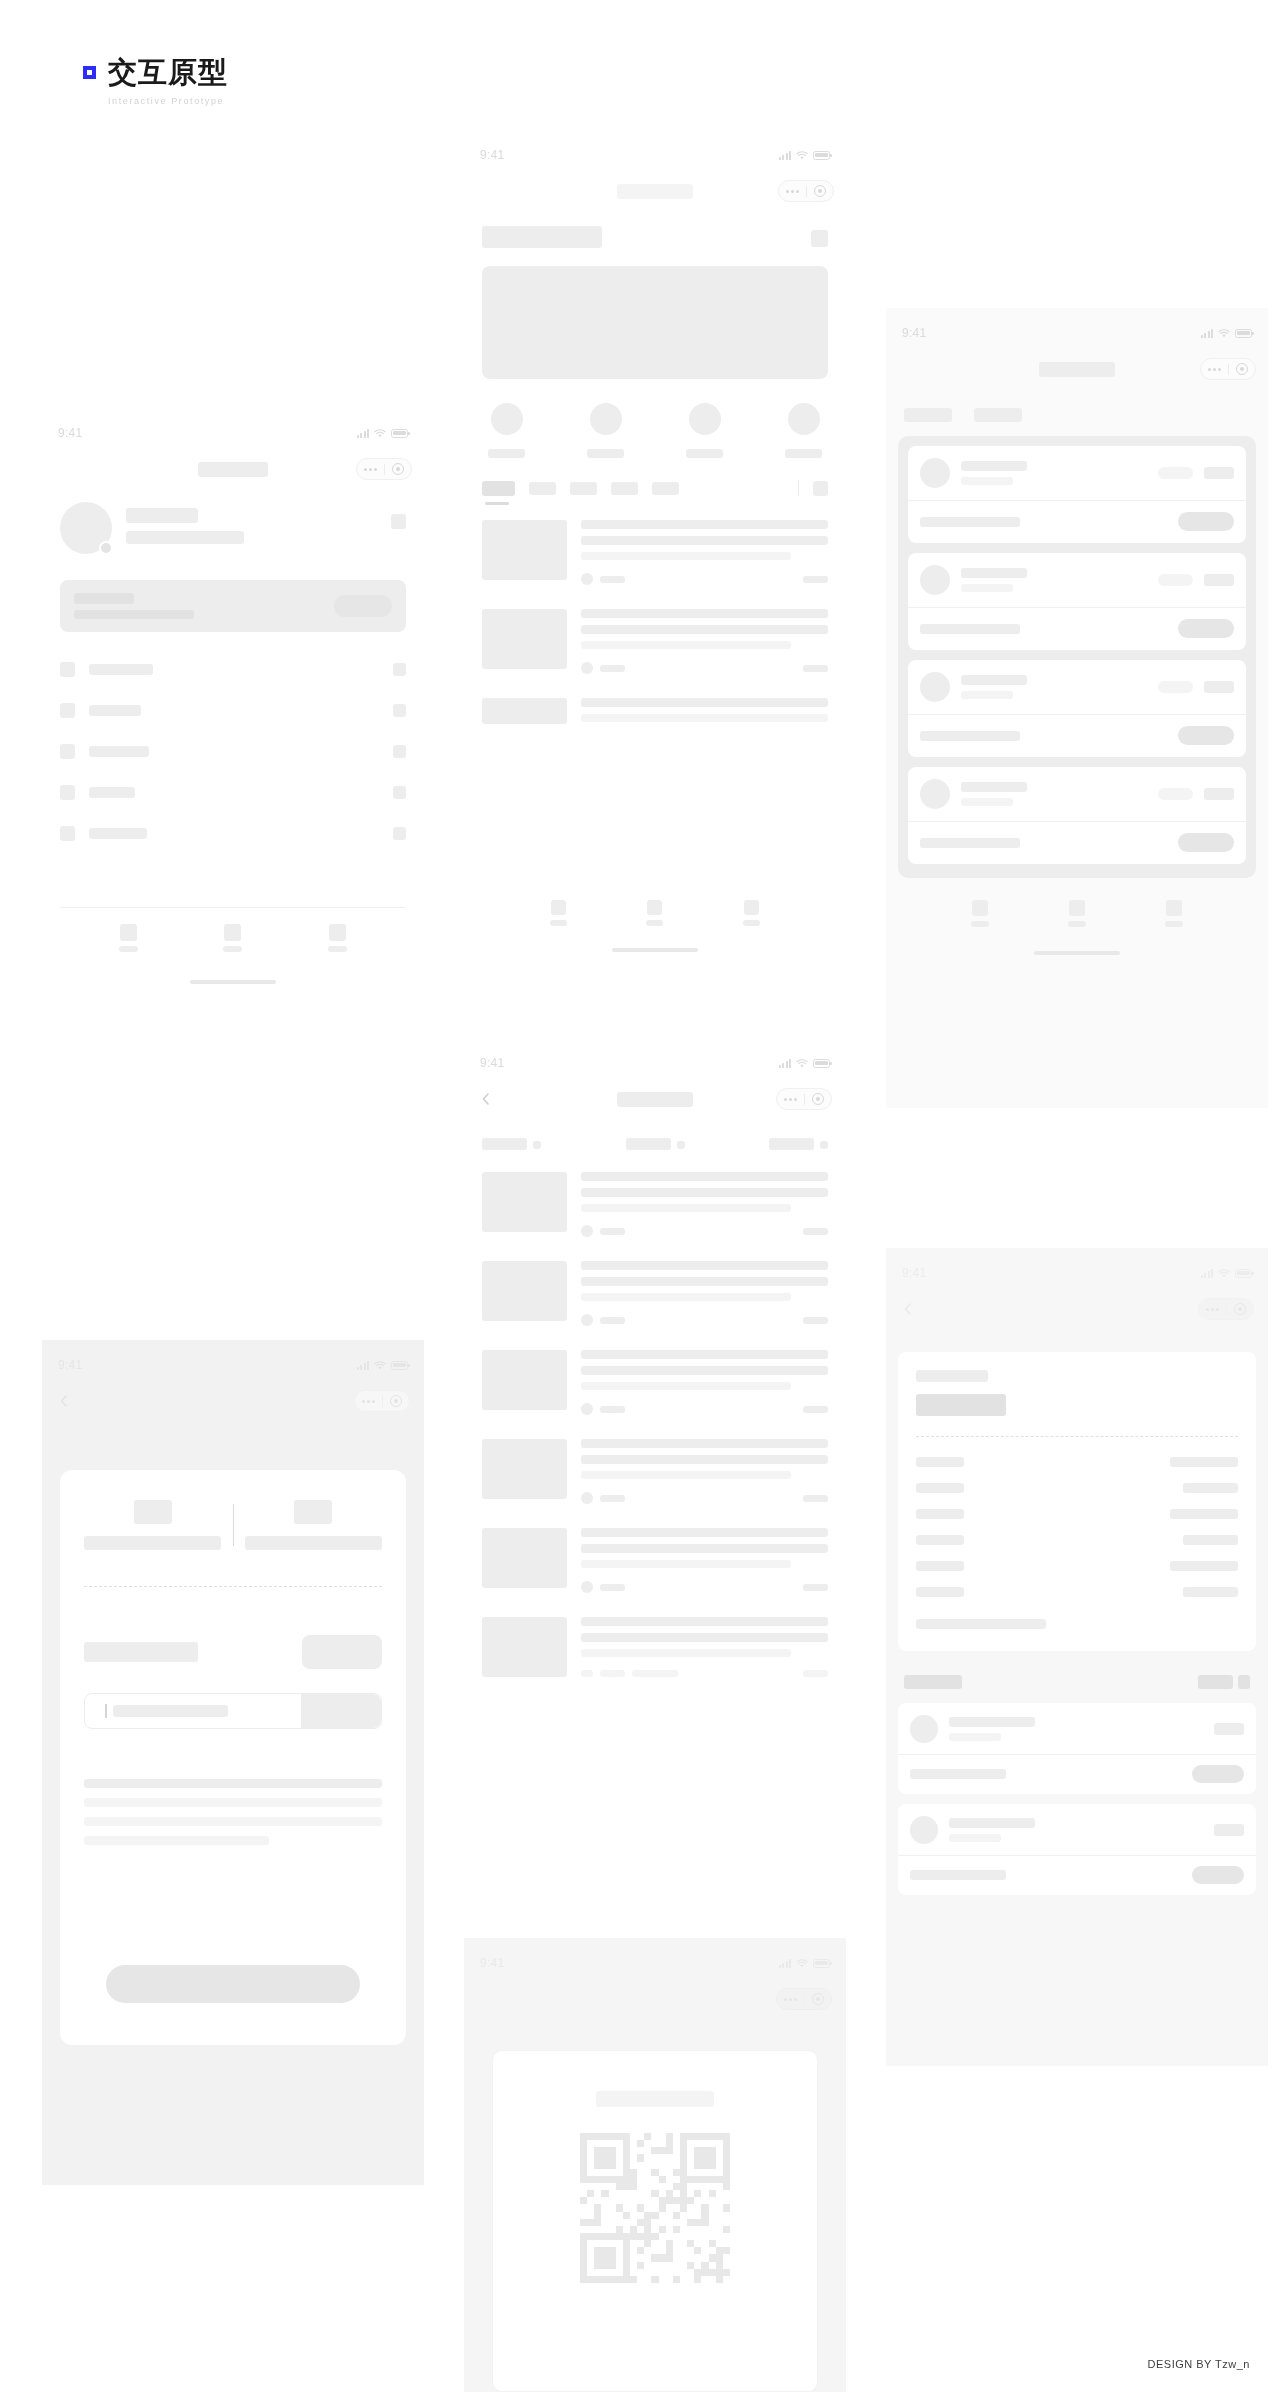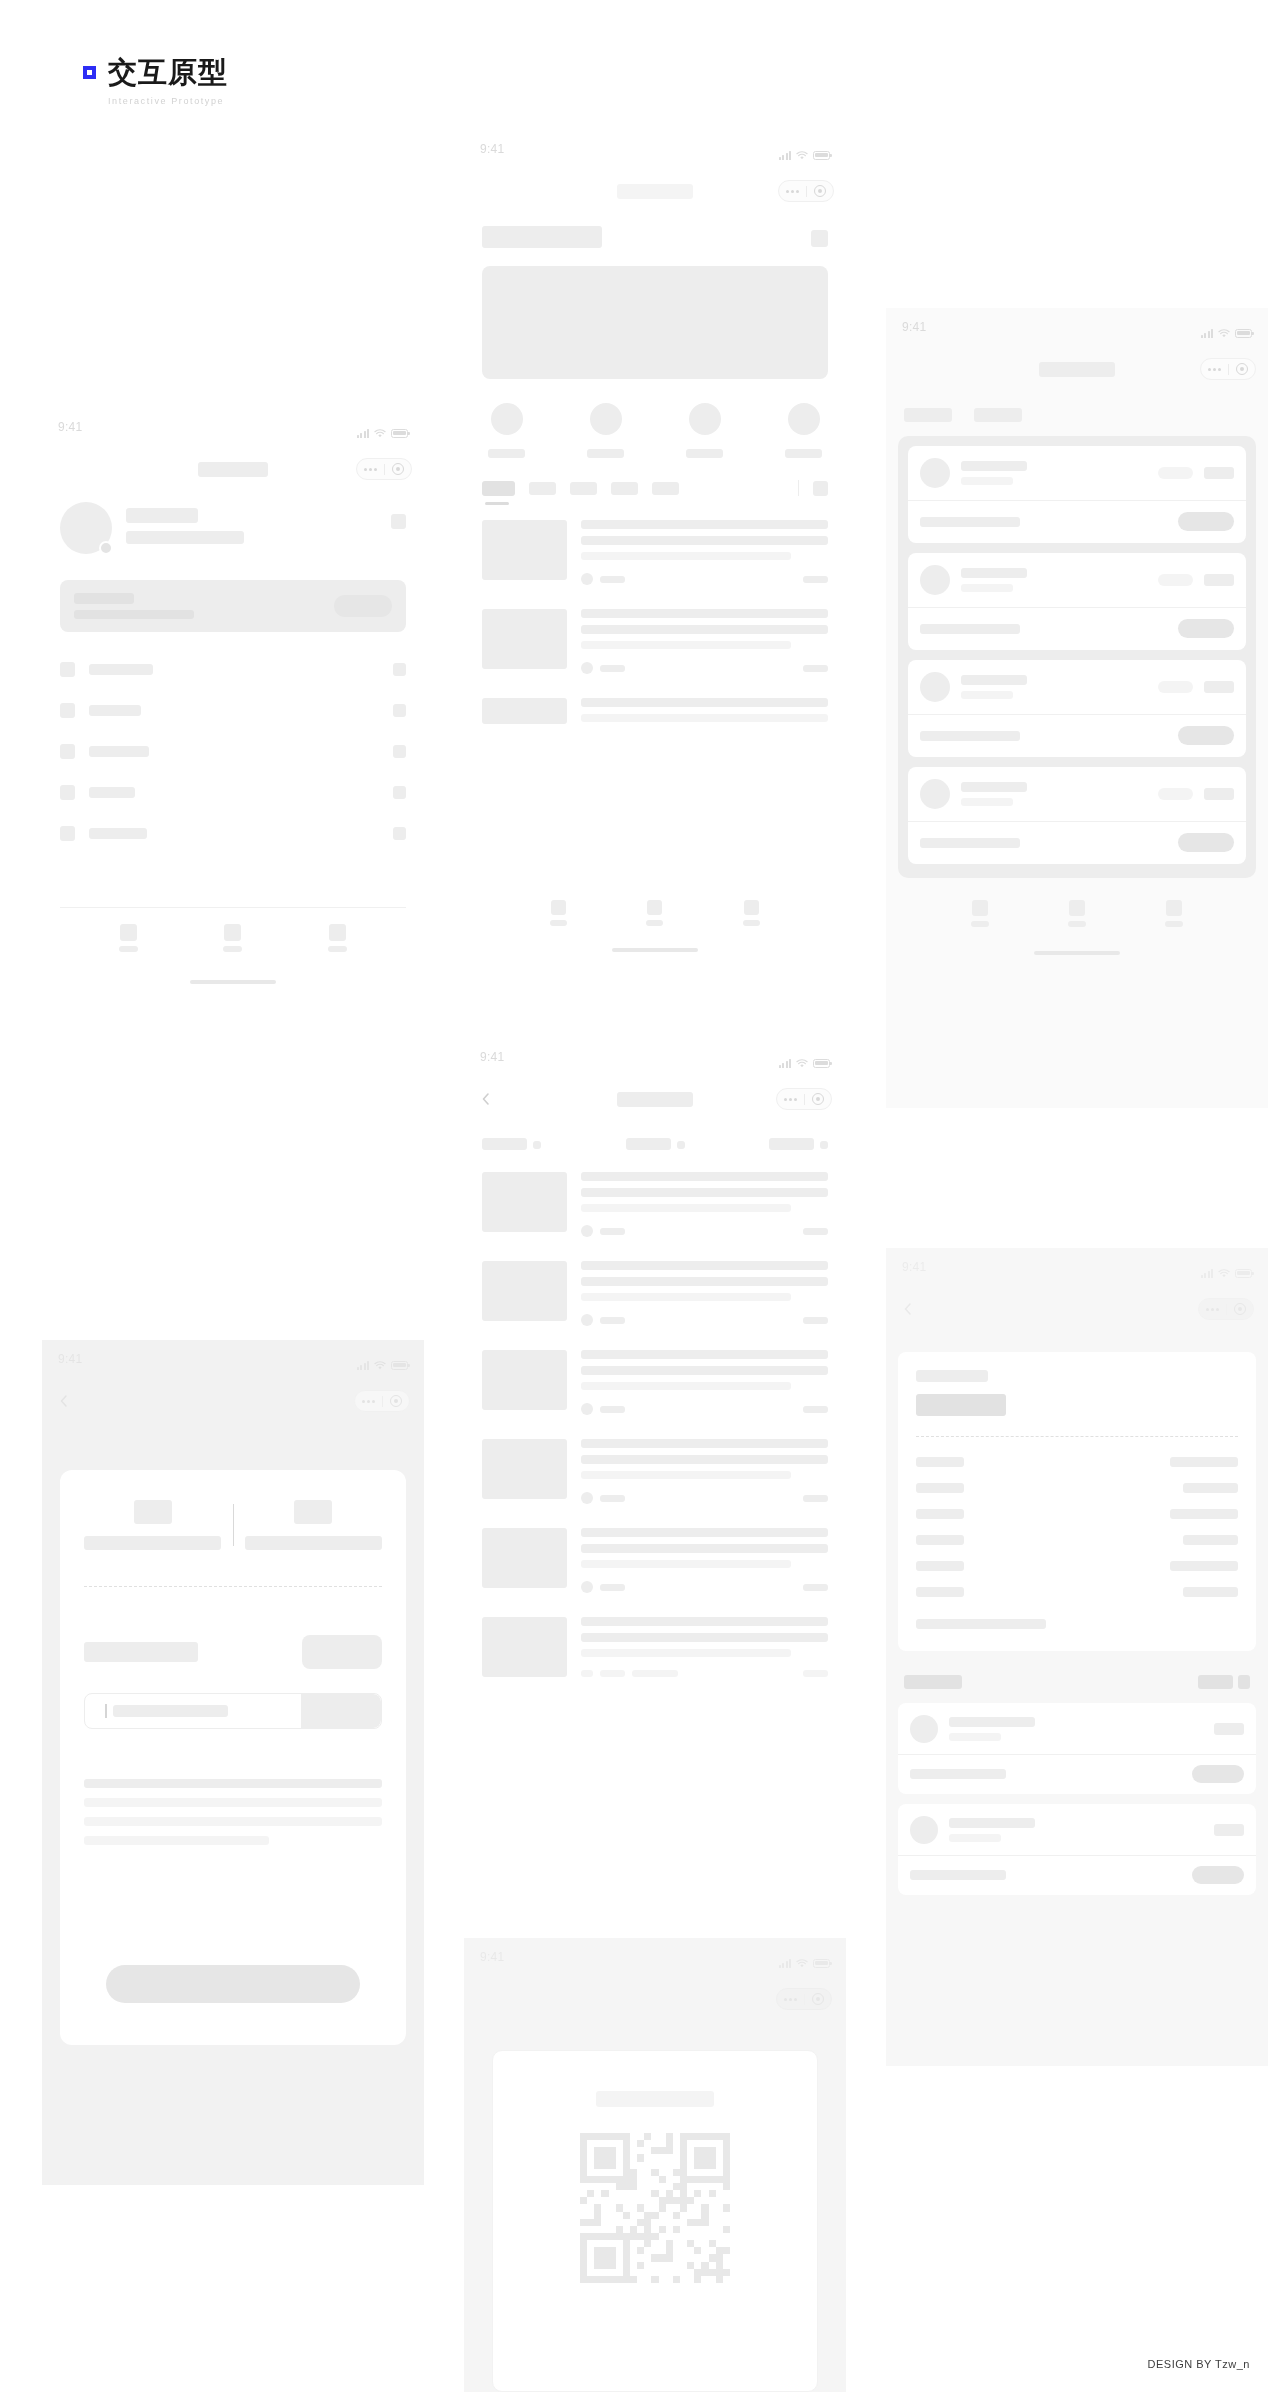--- a/index.html
+++ b/index.html
@@ -28,21 +28,21 @@
     font-size: 11px; color: #3d3d3d; letter-spacing: .5px;
   }
 
   
   .phone { position: absolute; background: #ffffff; overflow: hidden; }
   .phone.tinted { background: #f2f2f2; }
   .phone.ghost { background: #fafafa; }
 
   
   .statusbar {
-    height: 26px; display: flex; 
+    height: 26px; display: flex; align-items: center;
     justify-content: space-between; padding: 0 16px;
   }
   .sb-time { font-size: 12px; color: #dadada; font-weight: 500; letter-spacing: .3px; }
   .sb-icons { display: flex; align-items: center; gap: 5px; }
   .ico-signal { display: flex; align-items: flex-end; gap: 1.5px; height: 9px; }
   .ico-signal b { width: 2px; background: #dcdcdc; display: block; border-radius: .5px; }
   .ico-signal b:nth-child(1){height:3px}.ico-signal b:nth-child(2){height:5px}
   .ico-signal b:nth-child(3){height:7px}.ico-signal b:nth-child(4){height:9px}
   .ico-wifi svg { display: block; }
   .ico-batt { width: 17px; height: 9px; border: 1.2px solid #dcdcdc; border-radius: 2.5px; position: relative; }

